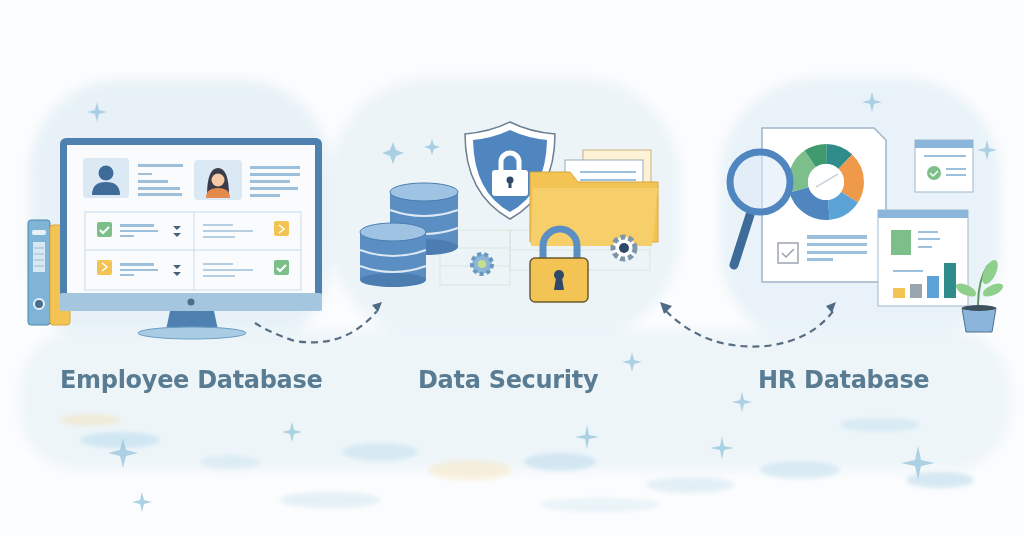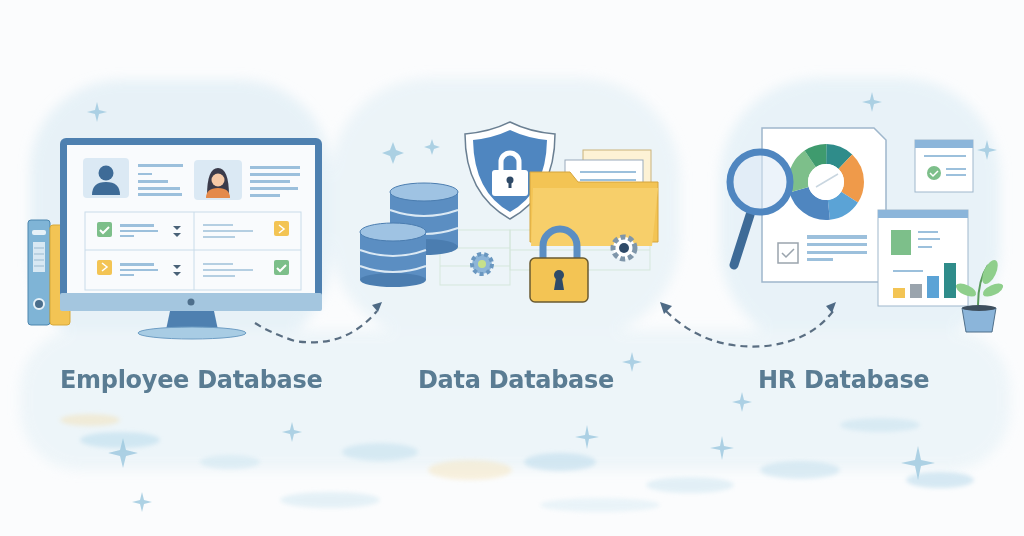--- a/index.html
+++ b/index.html
@@ -295,15 +295,15 @@
       <polygon points="372,305 382,302 378,312" fill="#4e6a85"></polygon>
     </g>
     <g>
       <path d="M666 311 q40 40 100 35 q45 -5 68 -36" stroke="#5a6e82" stroke-width="2.2" fill="none" stroke-dasharray="7 5"></path>
       <polygon points="660,302 672,306 664,314" fill="#4e6a85"></polygon>
       <polygon points="836,302 832,313 826,306" fill="#4e6a85"></polygon>
     </g>
   </svg>
 
   <div class="label" style="left:60px;">Employee Database</div>
-  <div class="label" style="left:418px;">Data Database</div>
+  <div class="label" style="left:418px;">Data Security</div>
   <div class="label" style="left:758px;">HR Database</div>
 </div>
 
 </body></html>

